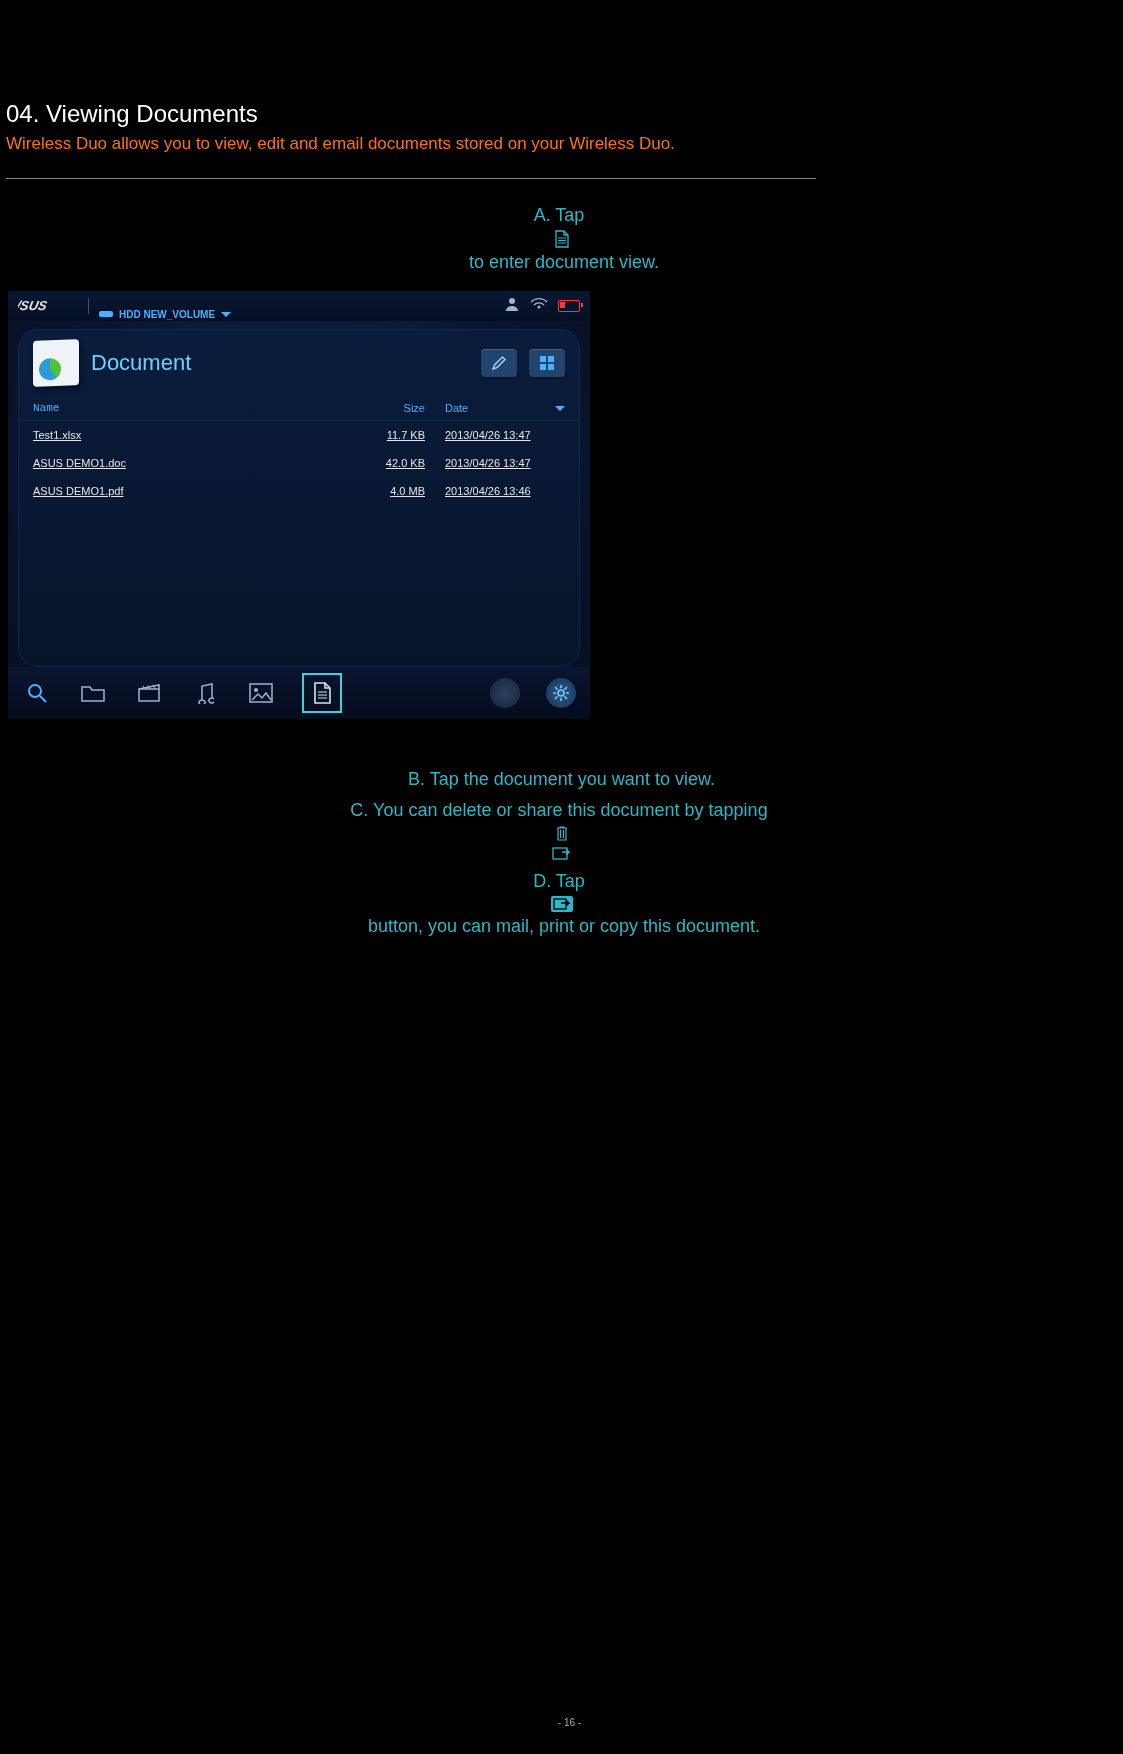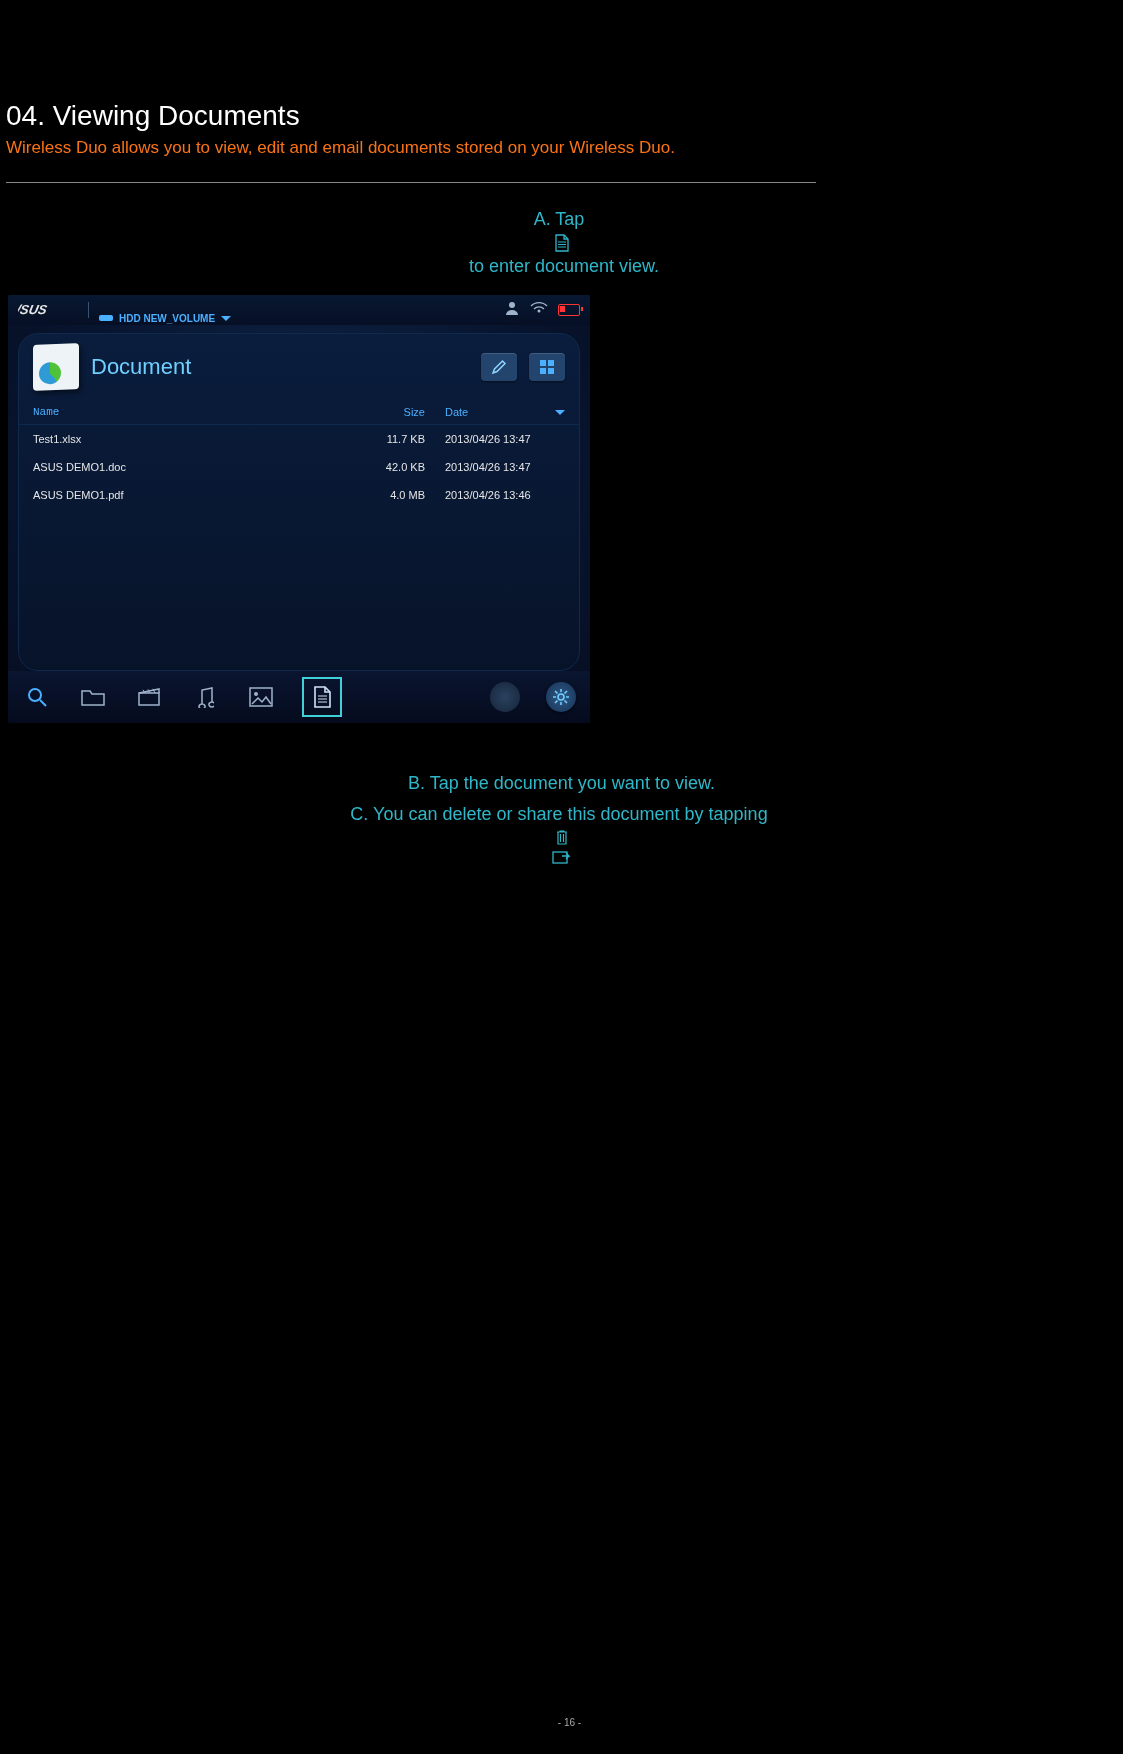--- a/index.html
+++ b/index.html
@@ -11,21 +11,21 @@
     width: 1123px;
     height: 1754px;
     position: relative;
     box-sizing: border-box;
   }
   .page {
     padding: 100px 6px 0 6px;
     box-sizing: border-box;
   }
   .section-title {
-    font-size: 28px;
+    font-size: 24px;
     font-weight: normal;
     color: #fff;
     margin: 0 0 6px 0;
     font-stretch: condensed;
   }
   .section-desc {
     font-size: 17px;
     color: #f97316;
     margin: 0 0 24px 0;
   }
@@ -182,20 +182,21 @@
     border-right: 5px solid transparent;
     border-top: 5px solid #4ab0ff;
   }
 
   .trow {
     display: flex;
     padding: 8px 14px;
     font-size: 11px;
     color: #e6e6e6;
     align-items: center;
+    text-decoration: underline;
   }
   .trow .col-name { flex: 1; }
   .trow .col-size { width: 90px; text-align: right; padding-right: 20px; }
   .trow .col-date { width: 120px; }
 
   .bottom-nav {
     height: 52px;
     display: flex;
     align-items: center;
     padding: 0 14px;
@@ -417,15 +418,25 @@
         <path d="M2 3 h10 M5 3 v-1 h4 v1 M3 3 v12 h8 v-12 M5.5 5 v8 M8.5 5 v8" fill="none" stroke="#2fb7c9" stroke-width="1.2"></path>
       </svg>
     </span>
     <span class="inline-icon">
       <svg width="20" height="16" viewBox="0 0 20 16">
         <rect x="1" y="3" width="14" height="11" fill="none" stroke="#2fb7c9" stroke-width="1.3"></rect>
         <path d="M10 7 h7 l-3 -3 M17 7 l-3 3" fill="none" stroke="#2fb7c9" stroke-width="1.3"></path>
       </svg>
     </span>
   </div>
+  <div class="step">
+    <span class="txt">D. Tap </span>
+    <span class="inline-icon" style="background:#2fb7c9;padding:1px 2px;border-radius:2px;">
+      <svg width="18" height="14" viewBox="0 0 18 14">
+        <rect x="1" y="2" width="12" height="10" fill="none" stroke="#000" stroke-width="1.3"></rect>
+        <path d="M8 6 h8 l-3 -3 M16 6 l-3 3" fill="none" stroke="#000" stroke-width="1.3"></path>
+      </svg>
+    </span>
+    <span class="txt"> button, you can mail, print or copy this document.</span>
+  </div>
 </div>
 
 <div class="page-num">- 16 -</div>
 
 </body></html>

